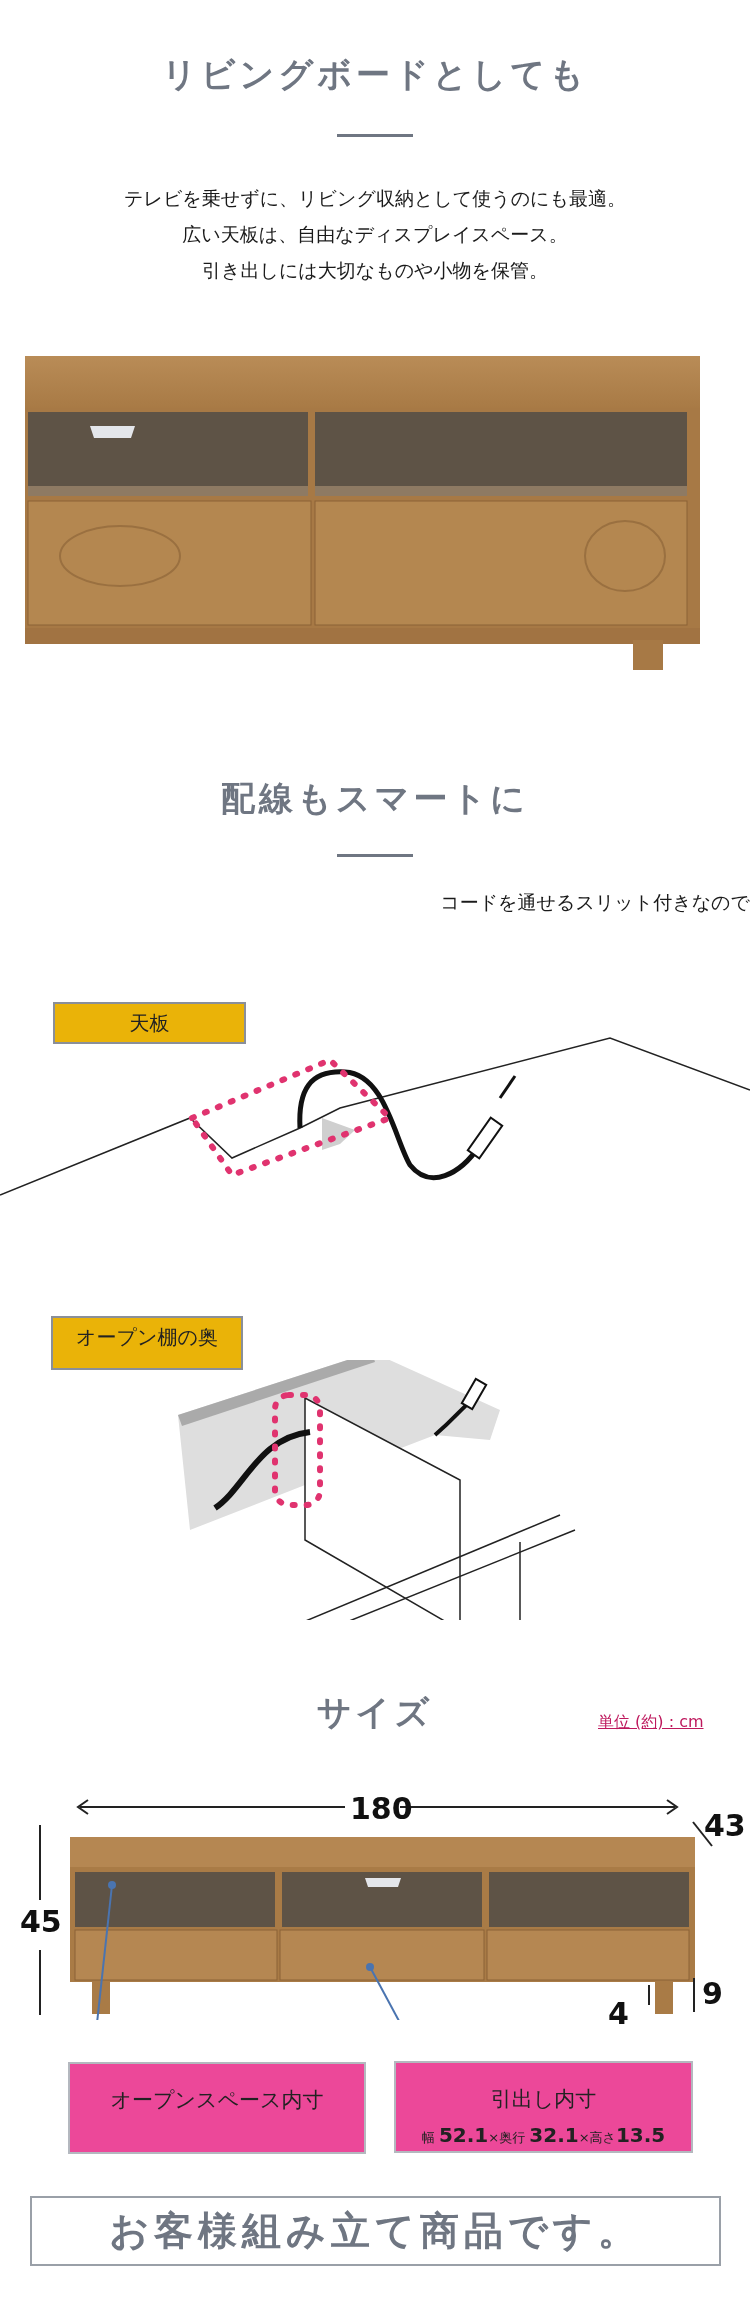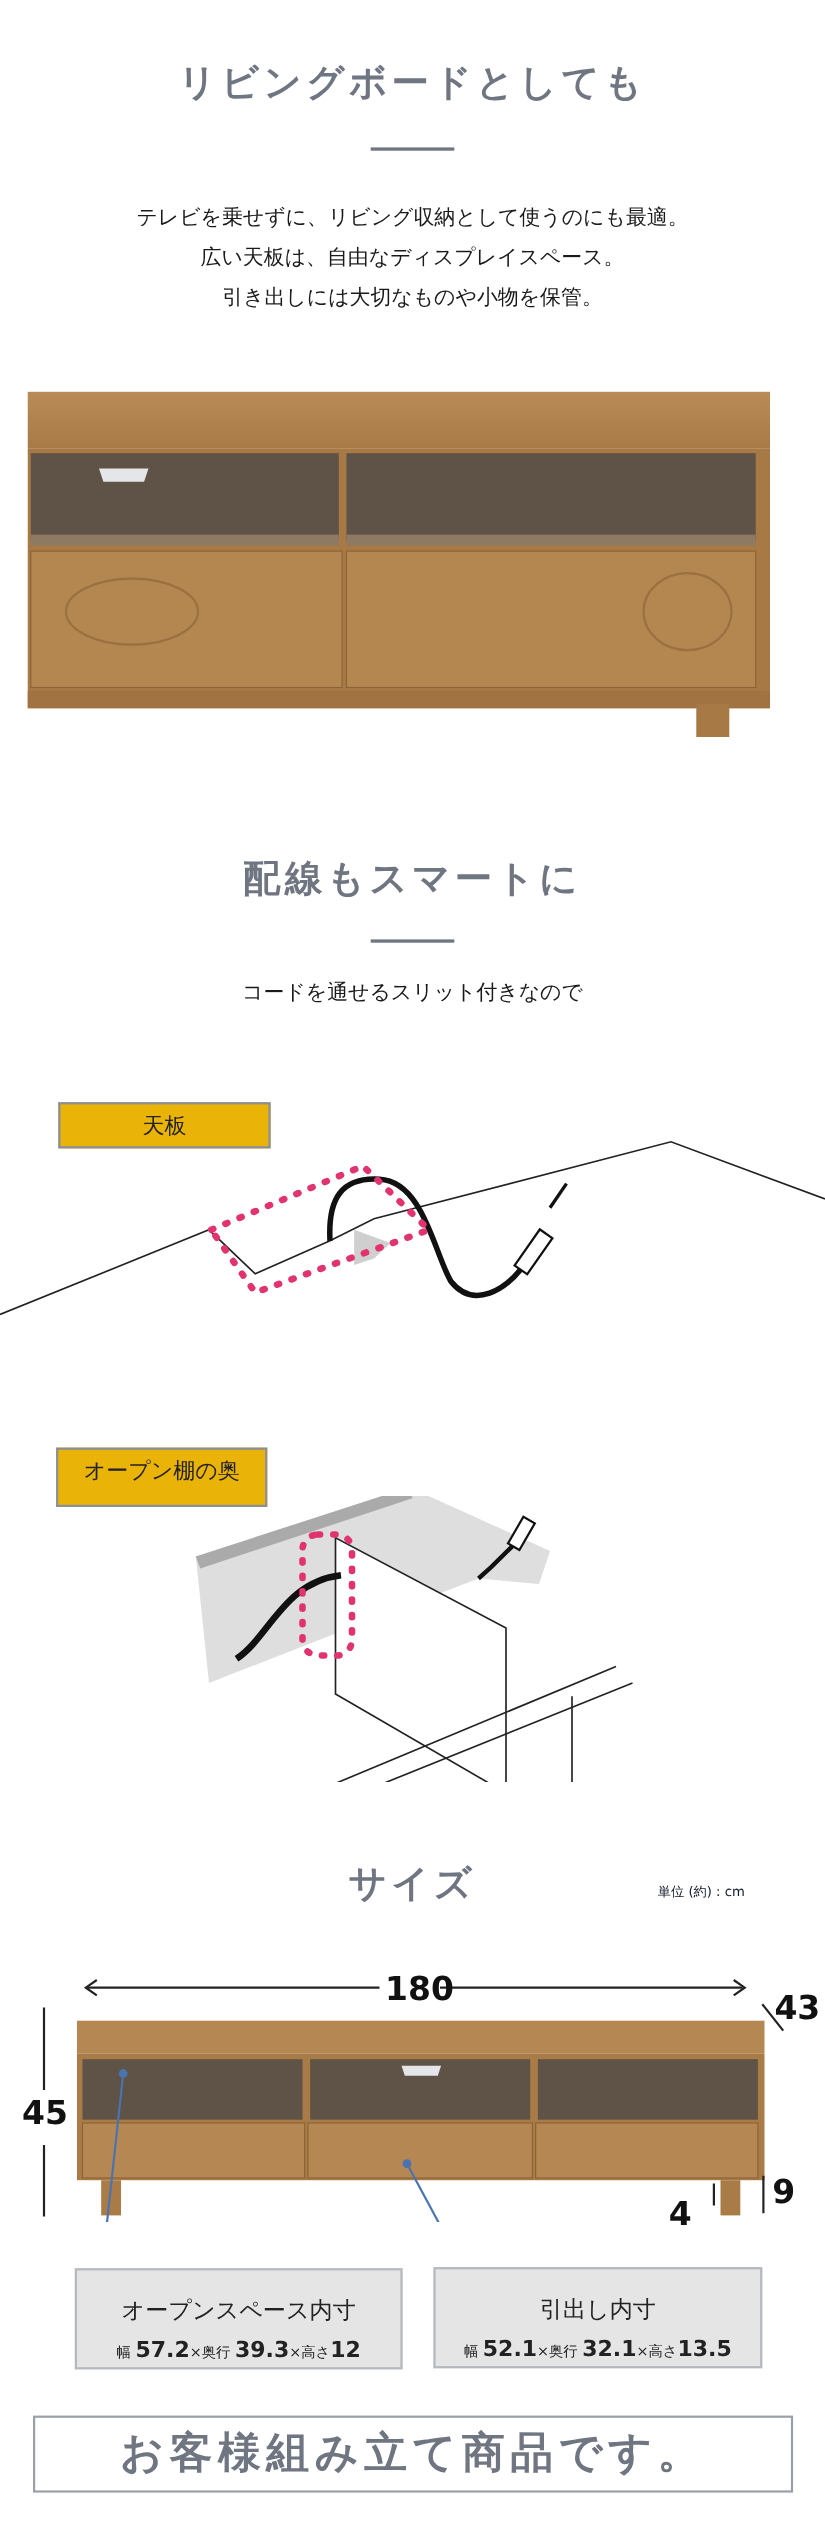--- a/index.html
+++ b/index.html
@@ -2,23 +2,23 @@
 <html><head>
 <meta charset="utf-8">
 <style>
   * { box-sizing: border-box; margin: 0; padding: 0; }
   body { width: 750px; height: 2297px; background: #ffffff; font-family: "DejaVu Sans", "Liberation Sans", sans-serif; color: #222; position: relative; overflow: hidden; }
   .abs { position: absolute; }
   .heading { left: 0; width: 750px; text-align: center; font-weight: bold; color: #6f7682; font-size: 34px; letter-spacing: 4px; }
   .rule { width: 76px; height: 3px; background: #6f7682; left: 337px; }
   .body-text { left: 0; width: 750px; text-align: center; font-size: 19px; line-height: 36px; color: #1a1a1a; }
   .label-box { border: 2px solid #8a8f99; background: #eab308; font-size: 20px; text-align: center; color: #222; }
-  .unit { font-size: 12px; color: #0f172a; }
+  .unit { font-size: 16px; color: #be185d; text-decoration: underline; }
   .dim { font-weight: bold; font-size: 30px; color: #111; font-family: "DejaVu Sans", sans-serif; }
-  .info-box { border: 2px solid #b4b8bf; background: #e5e5e5; text-align: center; }
+  .info-box { border: 2px solid #b4b8bf; background: #ec4899; text-align: center; }
   .info-title { font-size: 21px; margin-top: 22px; color: #222; }
   .info-dims { font-size: 13px; margin-top: 10px; color: #222; }
   .info-dims b { font-size: 20px; }
   .notice { border: 2px solid #9aa0a8; text-align: center; color: #6f7682; font-weight: bold; font-size: 39px; letter-spacing: 5px; }
 </style>
 </head>
 <body>
 
 <div class="abs heading" style="top:52px;">リビングボードとしても</div>
 <div class="abs rule" style="top:134px;"></div>
@@ -47,21 +47,21 @@
     <rect x="290" y="145" width="372" height="124" fill="#b48750" stroke="#8b6236"></rect>
     <ellipse cx="95" cy="200" rx="60" ry="30" fill="none" stroke="#9a7040" stroke-width="2"></ellipse>
     <ellipse cx="600" cy="200" rx="40" ry="35" fill="none" stroke="#9a7040" stroke-width="2"></ellipse>
     <rect x="0" y="272" width="675" height="16" fill="#a17342"></rect>
     <rect x="608" y="284" width="30" height="30" fill="#a77945"></rect>
   </svg>
 </div>
 
 <div class="abs heading" style="top:776px;">配線もスマートに</div>
 <div class="abs rule" style="top:854px;"></div>
-<div class="abs body-text" style="top:884px;">
+<div class="abs body-text" style="top:884px;text-align:right;">
   <div>コードを通せるスリット付きなので</div>
 </div>
 
 <div class="abs label-box" style="left:53px; top:1002px; width:193px; height:42px; line-height:38px;">天板</div>
 <div class="abs" style="left:0; top:1000px; width:750px; height:240px;">
   <svg width="750" height="240" viewBox="0 0 750 240">
     <polyline points="0,195 190,118 232,158 300,128 340,108 610,38 750,90" fill="none" stroke="#222" stroke-width="1.5"></polyline>
     <polygon points="322,118 355,130 340,144 322,150" fill="#cfcfcf"></polygon>
     <path d="M300 128 C298 90 310 70 345 72 C385 74 395 140 410 165 C430 190 460 175 480 145" fill="none" stroke="#111" stroke-width="5"></path>
     <rect x="478" y="118" width="14" height="40" fill="#fff" stroke="#111" stroke-width="2" transform="rotate(35 485 138)"></rect>
@@ -118,23 +118,20 @@
   </svg>
 </div>
 <div class="abs dim" style="left:350px; top:1791px;">180</div>
 <div class="abs dim" style="left:704px; top:1808px;">43</div>
 <div class="abs dim" style="left:20px; top:1904px;">45</div>
 <div class="abs dim" style="left:702px; top:1976px;">9</div>
 <div class="abs dim" style="left:608px; top:1996px;">4</div>
 
 <div class="abs info-box" style="left:68px; top:2062px; width:298px; height:92px;">
   <div class="info-title">オープンスペース内寸</div>
-  <div class="info-dims">
-    <span>幅</span> <b>57.2</b><span>×奥行</span> <b>39.3</b><span>×高さ</span><b>12</b>
-  </div>
 </div>
 <div class="abs info-box" style="left:394px; top:2061px; width:299px; height:92px;">
   <div class="info-title">引出し内寸</div>
   <div class="info-dims">
     <span>幅</span> <b>52.1</b><span>×奥行</span> <b>32.1</b><span>×高さ</span><b>13.5</b>
   </div>
 </div>
 
 <div class="abs notice" style="left:30px; top:2196px; width:691px; height:70px; line-height:66px;">お客様組み立て商品です。</div>
 

